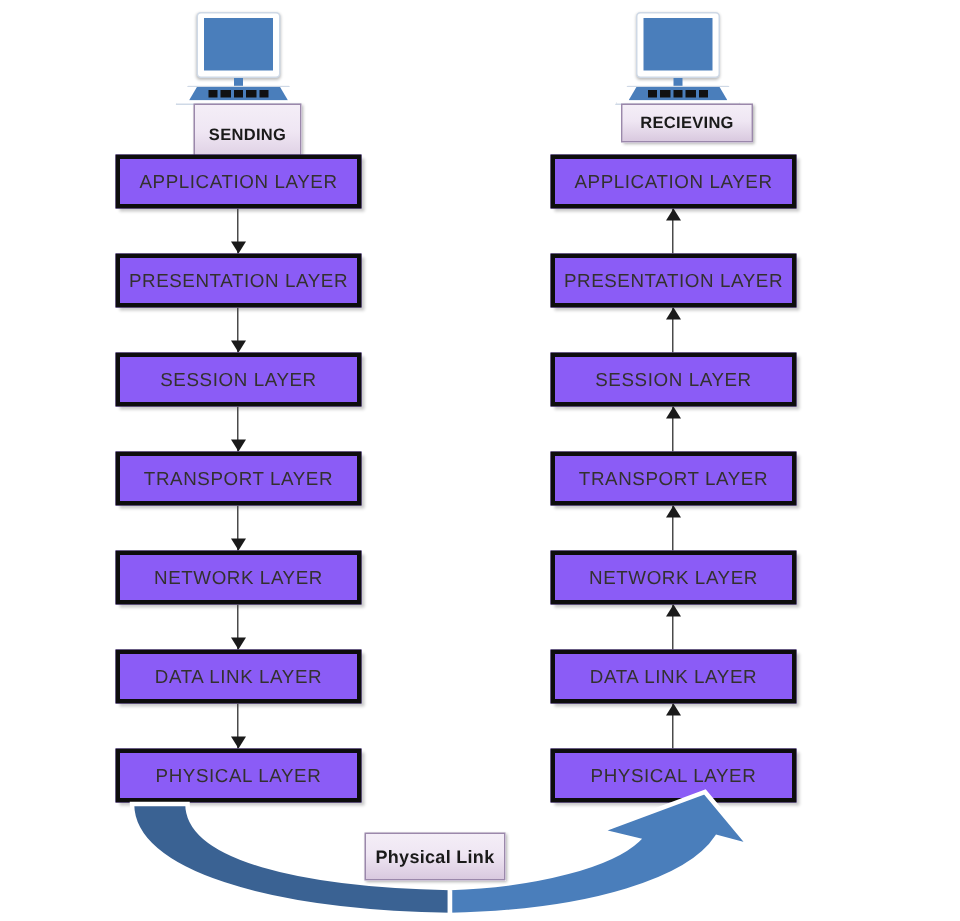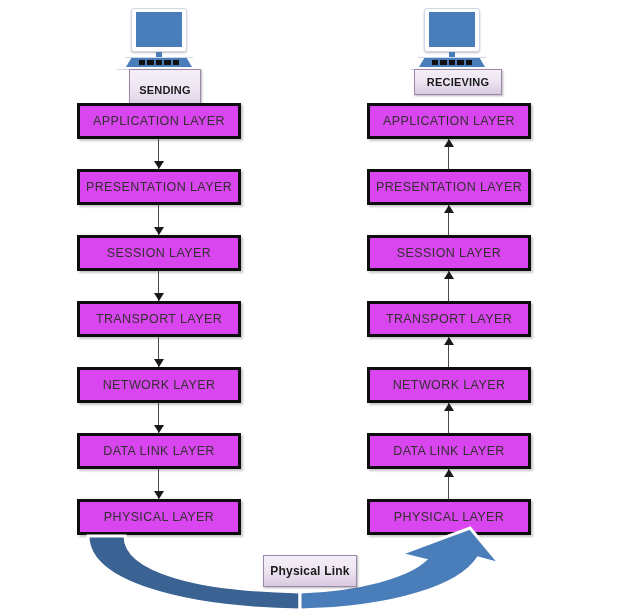--- a/index.html
+++ b/index.html
@@ -109,21 +109,21 @@
     letter-spacing: 0.2px;
     white-space: nowrap;
   }
 
   
   .layer-box {
     position: absolute;
     box-sizing: border-box;
     width: 164px;
     height: 36px;
-    background: #d946ef;
+    background: #8b5cf6;
     border: 3px solid #0d0d0d;
     box-shadow: 2px 2px 2px rgba(0,0,0,0.22);
     display: flex;
     align-items: center;
     justify-content: center;
     font-size: 12.5px;
     color: #33312f;
     letter-spacing: 0.4px;
     white-space: nowrap;
   }
@@ -298,15 +298,15 @@
     <path d="M 300 86
              C 395 84, 460 62, 478 34
              L 500 40
              L 470 4
              L 400 30
              L 425 36
              C 408 52, 360 66, 300 68
              Z" fill="#4a7ebb" stroke="#ffffff" stroke-width="3"></path>
   </svg>
 
-  <div class="badge" style="left:243px; top:555px; width:94px; height:32px; font-size:12px;margin-left:20px;">Physical Link</div>
+  <div class="badge" style="left:243px; top:555px; width:94px; height:32px; font-size:12px;">Physical Link</div>
 
 </div>
 
 </body></html>

